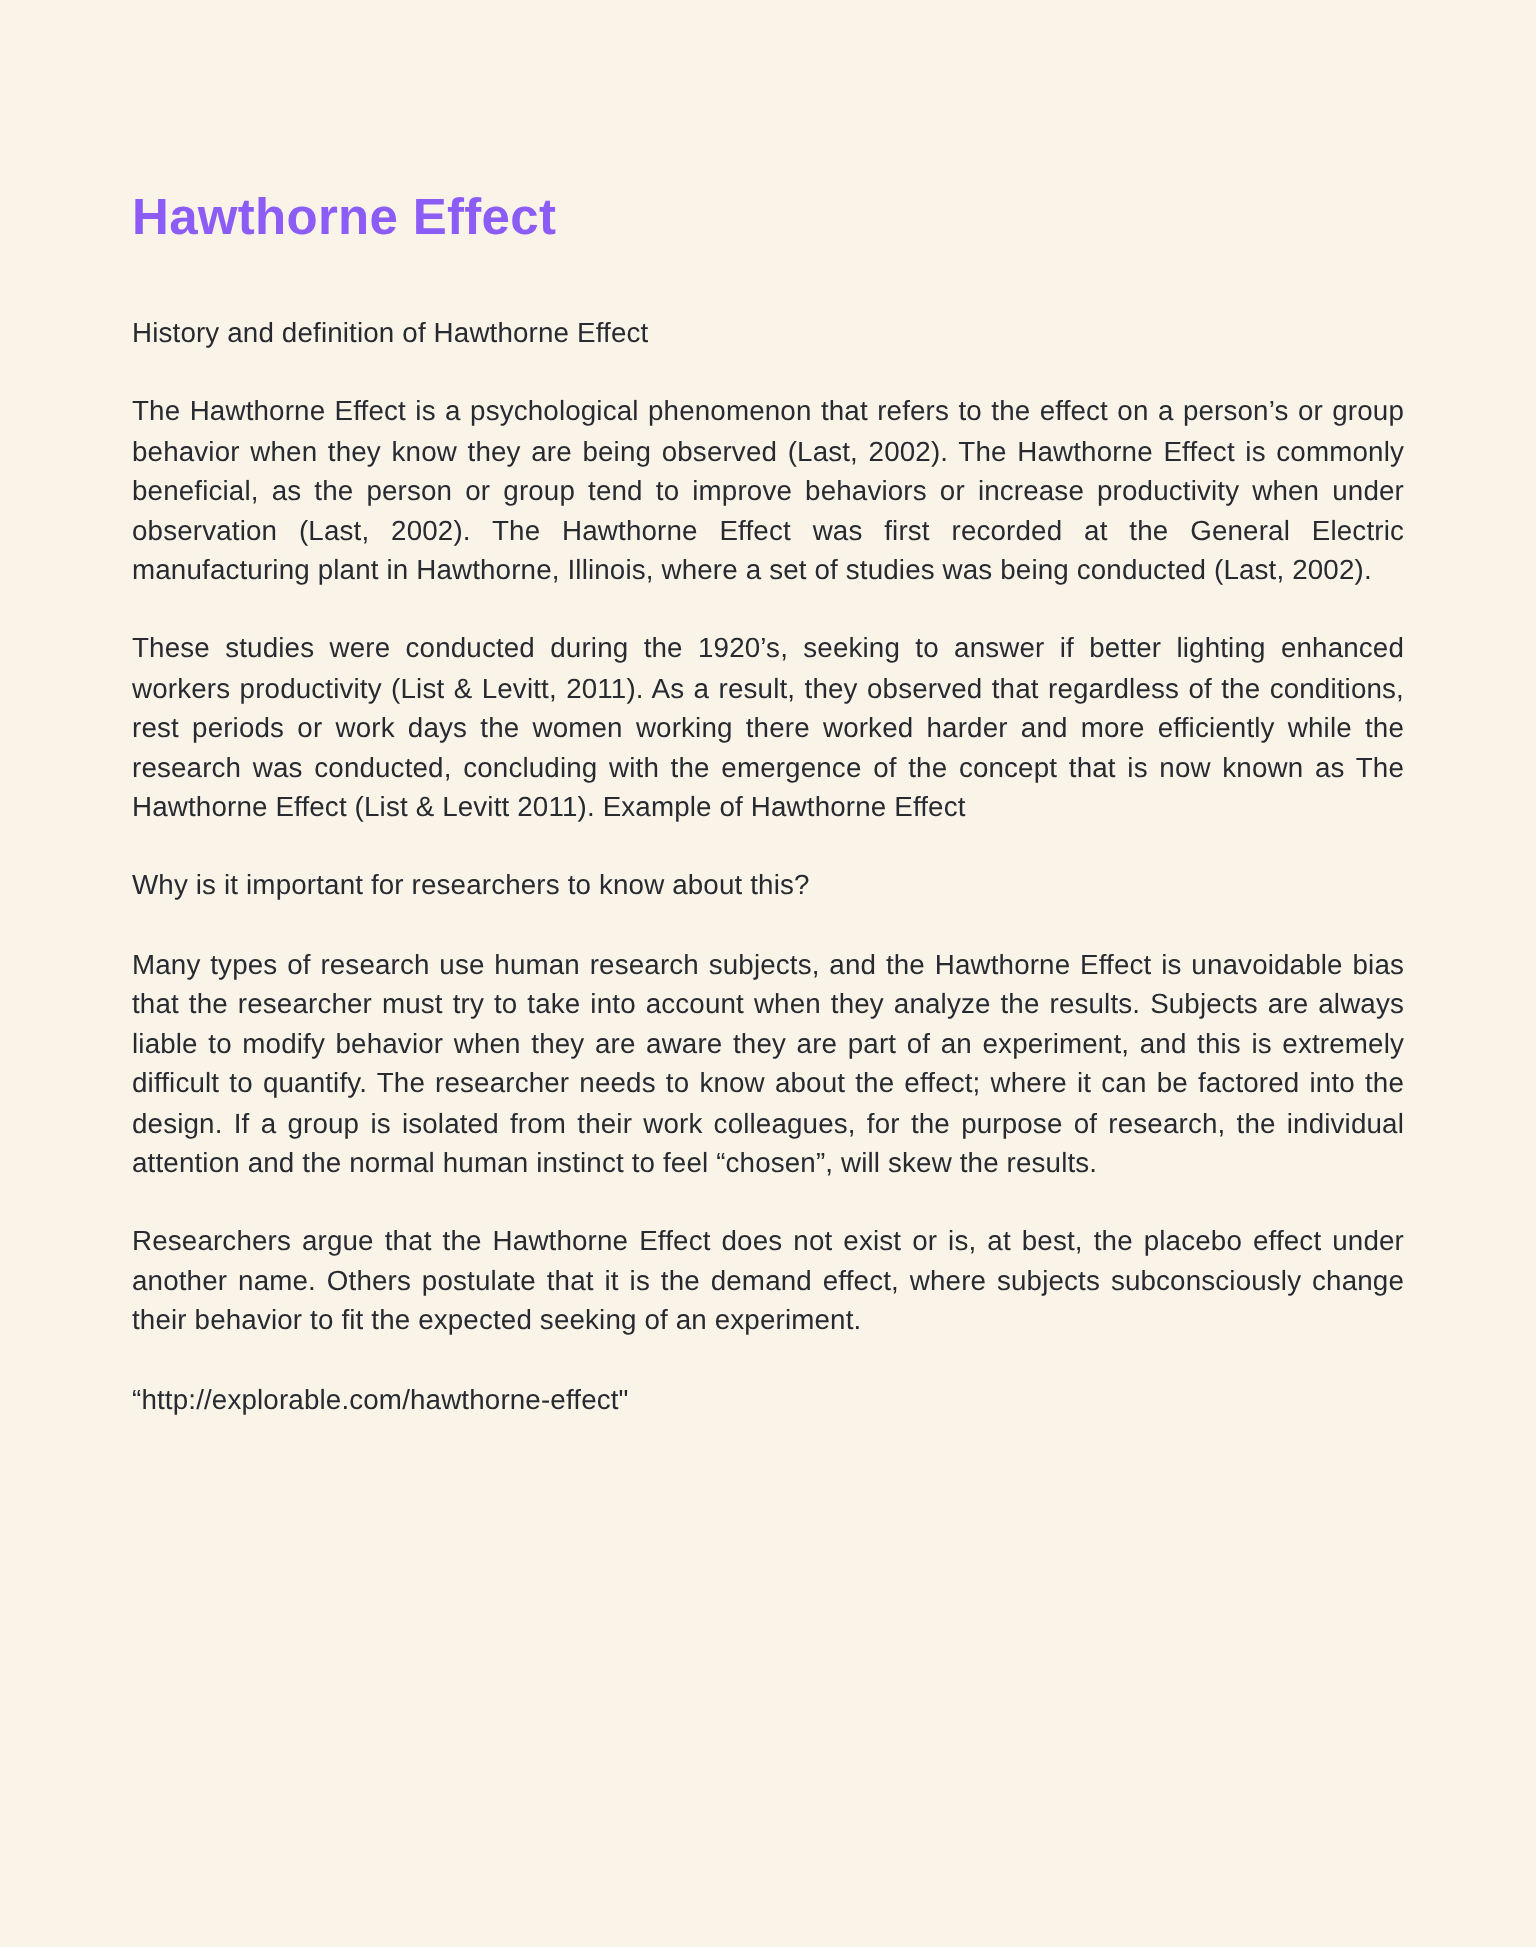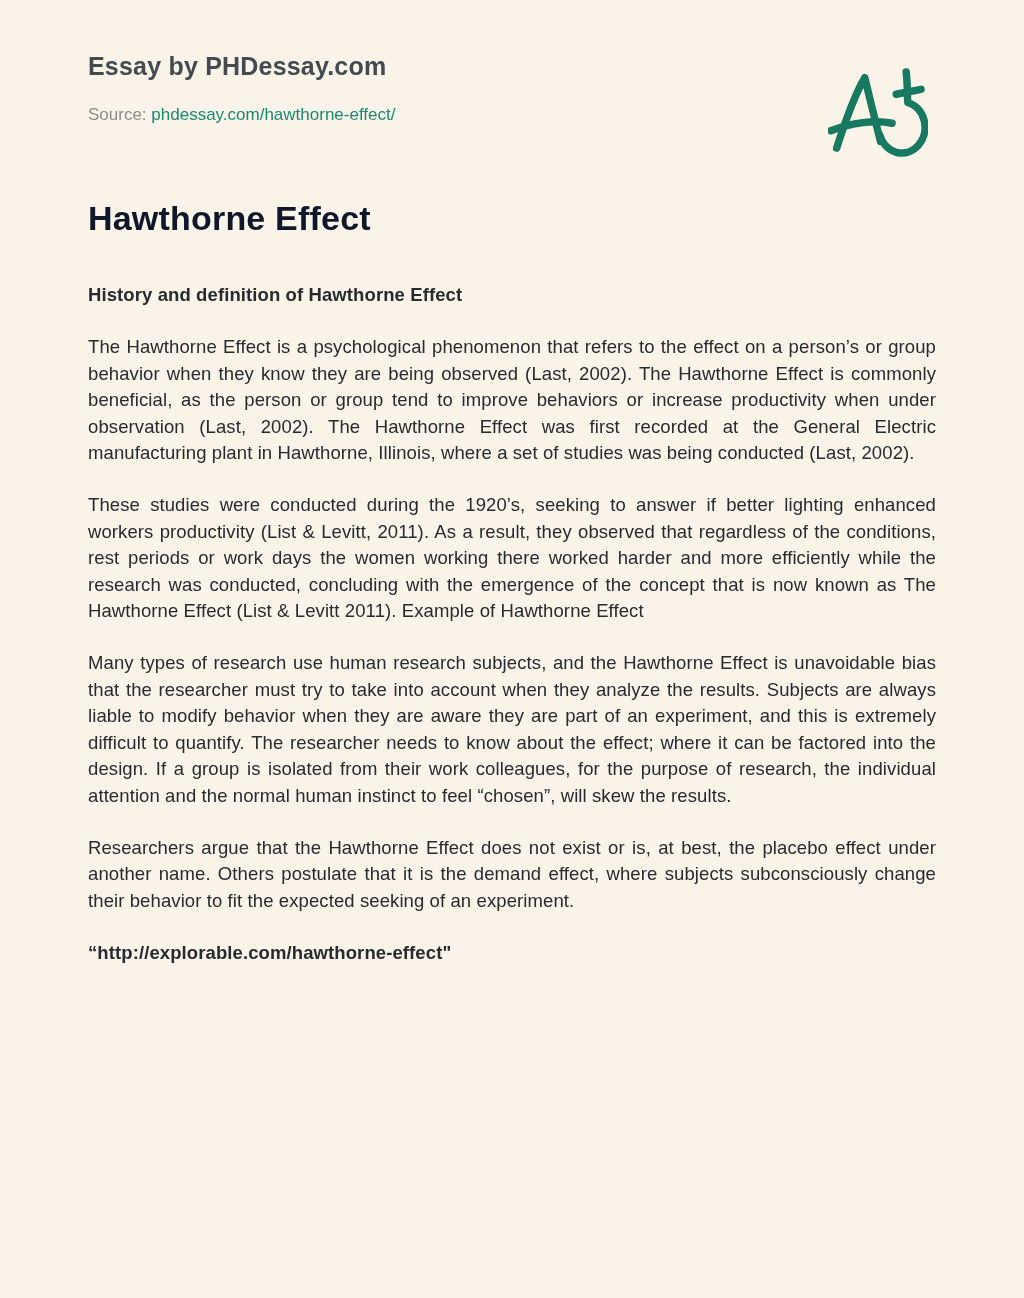--- a/index.html
+++ b/index.html
@@ -53,63 +53,45 @@
     display: block;
   }
   main.essay {
     margin-top: 74px;
   }
   .essay-title {
     margin: 0 0 44px 0;
     font-size: 34px;
     font-weight: 700;
     letter-spacing: 0.2px;
-    color: #0f172a;
+    color: #8b5cf6;
   }
   .para {
     margin: 0 0 26px 0;
     font-size: 18.5px;
     line-height: 26.4px;
     text-align: justify;
     letter-spacing: 0.1px;
     color: #272b31;
   }
   .para.single {
     text-align: left;
-    font-weight: bold;
   }
 </style>
 </head>
 <body>
 
 <div class="page">
 
-  <header class="doc-header">
-    <h1 class="header-title">Essay by PHDessay.com</h1>
-    <p class="source-line">
-      <span>Source:</span>
-      <a href="#">phdessay.com/hawthorne-effect/</a>
-    </p>
-    <div class="logo">
-      <svg viewBox="0 0 120 116" fill="none" stroke="#177a60" stroke-width="9" stroke-linecap="round" stroke-linejoin="round">
-
-        <path d="M10 104 C21 70 34 36 44 19 C50 44 57 72 63 96"></path>
-        <path d="M3 83 C28 73 57 70 77 74"></path>
-
-        <path d="M82 39 L112 33"></path>
-
-        <path d="M94 12 C96 28 95 38 96 49 A 28 31 0 1 1 62 88"></path>
-      </svg>
-    </div>
-  </header>
 
   <main class="essay">
     <h2 class="essay-title">Hawthorne Effect</h2>
 
     <p class="para single">History and definition of Hawthorne Effect</p>
     <p class="para">The Hawthorne Effect is a psychological phenomenon that refers to the effect on a person’s or group behavior when they know they are being observed (Last, 2002). The Hawthorne Effect is commonly beneficial, as the person or group tend to improve behaviors or increase productivity when under observation (Last, 2002). The Hawthorne Effect was first recorded at the General Electric manufacturing plant in Hawthorne, Illinois, where a set of studies was being conducted (Last, 2002).</p>
     <p class="para">These studies were conducted during the 1920’s, seeking to answer if better lighting enhanced workers productivity (List &amp; Levitt, 2011). As a result, they observed that regardless of the conditions, rest periods or work days the women working there worked harder and more efficiently while the research was conducted, concluding with the emergence of the concept that is now known as The Hawthorne Effect (List &amp; Levitt 2011). Example of Hawthorne Effect</p>
+    <p class="para single">Why is it important for researchers to know about this?</p>
     <p class="para">Many types of research use human research subjects, and the Hawthorne Effect is unavoidable bias that the researcher must try to take into account when they analyze the results. Subjects are always liable to modify behavior when they are aware they are part of an experiment, and this is extremely difficult to quantify. The researcher needs to know about the effect; where it can be factored into the design. If a group is isolated from their work colleagues, for the purpose of research, the individual attention and the normal human instinct to feel “chosen”, will skew the results.</p>
     <p class="para">Researchers argue that the Hawthorne Effect does not exist or is, at best, the placebo effect under another name. Others postulate that it is the demand effect, where subjects subconsciously change their behavior to fit the expected seeking of an experiment.</p>
     <p class="para single">“http://explorable.com/hawthorne-effect"</p>
   </main>
 
 </div>
 
 </body></html>

